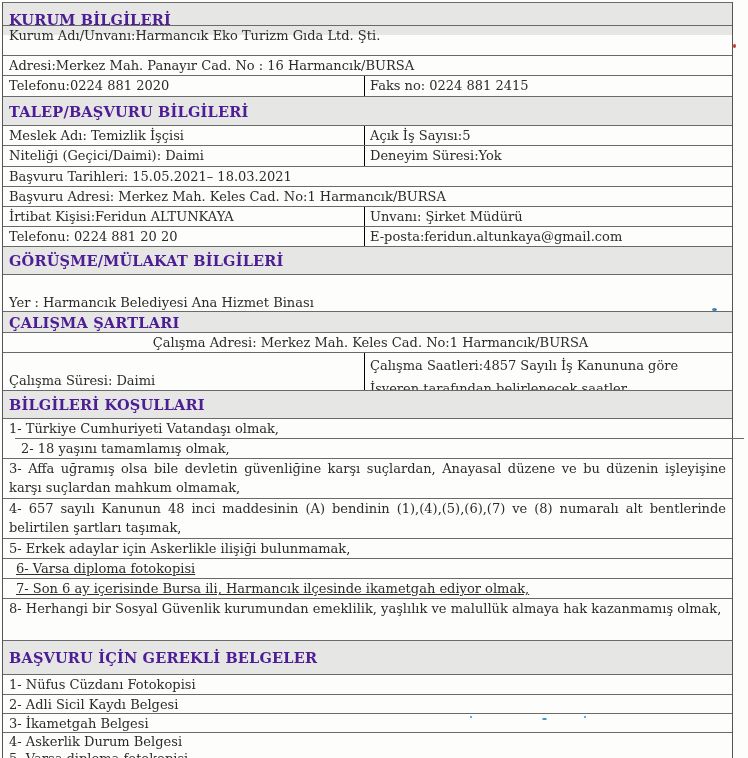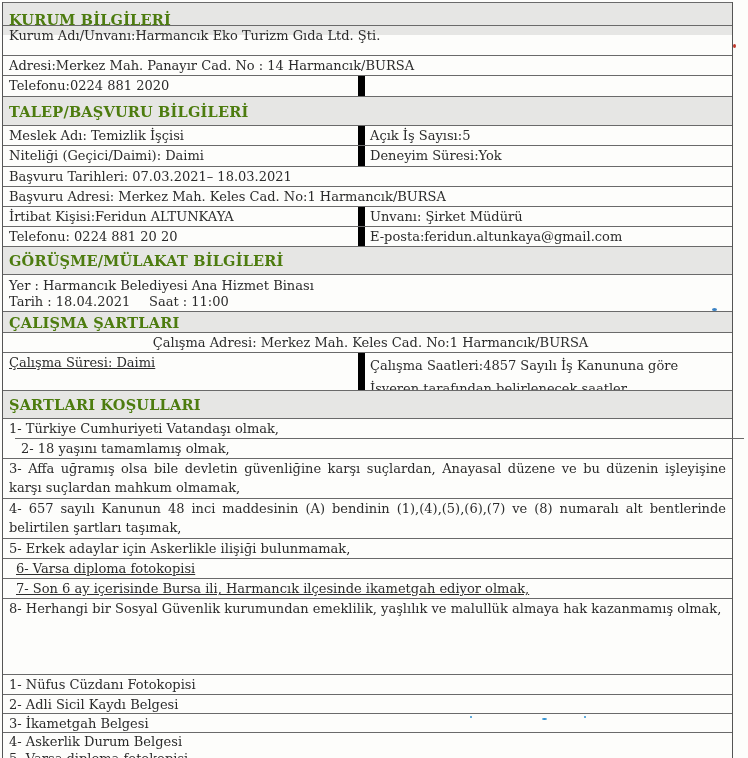--- a/index.html
+++ b/index.html
@@ -14,104 +14,105 @@
     border-left:1px solid #555; border-right:1px solid #555;
   }
   .row {
     position:absolute; left:0; width:729px; box-sizing:border-box;
     border-top:1px solid #6a6a6a;
   }
   .hdr {
     background:#e6e6e4;
     font-weight:bold; font-size:14.5px; letter-spacing:0.2px;
     padding-left:6px; display:flex; align-items:center;
-    color:#4d7c0f;
+    color:#4c1d95;
   }
   .cell {
     font-size:13px; padding-left:6px; line-height:19px; box-sizing:border-box;
     white-space:nowrap; overflow:hidden;
   }
   .split { display:flex; }
-  .split .l { width:362px; border-right:7px solid #000000; box-sizing:border-box; }
+  .split .l { width:362px; border-right:1px solid #000000; box-sizing:border-box; }
   .split .r { flex:1; }
   .split .cell.r { padding-left:5px; }
   .wrap { white-space:normal; text-align:justify; padding-right:6px; line-height:19px; }
-  .mid { display:flex; align-items:flex-start;text-decoration:underline; }
+  .mid { display:flex; align-items:flex-end; }
   .ind { padding-left:13px;text-decoration:underline; }
   .speck { position:absolute; border-radius:50%; }
 </style>
 </head>
 <body>
 
 <div class="table">
 
   <div class="row hdr" style="top:0;height:33px;">
     <span>KURUM BİLGİLERİ</span>
   </div>
   <div class="row cell" style="top:23px;height:20px;">
     <span>Kurum Adı/Unvanı:Harmancık Eko Turizm Gıda Ltd. Şti.</span>
   </div>
   <div class="row cell" style="top:53px;height:20px;">
-    <span>Adresi:Merkez Mah. Panayır Cad. No : 14 Harmancık/BURSA</span>
+    <span>Adresi:Merkez Mah. Panayır Cad. No : 16 Harmancık/BURSA</span>
   </div>
   <div class="row split" style="top:73px;height:21px;">
     <div class="cell l">Telefonu:0224 881 2020</div>
+    <div class="cell r">Faks no: 0224 881 2415</div>
   </div>
 
   <div class="row hdr" style="top:94px;height:29px;">
     <span>TALEP/BAŞVURU BİLGİLERİ</span>
   </div>
   <div class="row split" style="top:123px;height:20px;">
     <div class="cell l">Meslek Adı: Temizlik İşçisi</div>
     <div class="cell r">Açık İş Sayısı:5</div>
   </div>
   <div class="row split" style="top:143px;height:21px;">
     <div class="cell l">Niteliği (Geçici/Daimi): Daimi</div>
     <div class="cell r">Deneyim Süresi:Yok</div>
   </div>
   <div class="row cell" style="top:164px;height:20px;">
-    <span>Başvuru Tarihleri: 07.03.2021– 18.03.2021</span>
+    <span>Başvuru Tarihleri: 15.05.2021– 18.03.2021</span>
   </div>
   <div class="row cell" style="top:184px;height:20px;">
     <span>Başvuru Adresi: Merkez Mah. Keles Cad. No:1 Harmancık/BURSA</span>
   </div>
   <div class="row split" style="top:204px;height:20px;">
     <div class="cell l">İrtibat Kişisi:Feridun ALTUNKAYA</div>
     <div class="cell r">Unvanı: Şirket Müdürü</div>
   </div>
   <div class="row split" style="top:224px;height:20px;">
     <div class="cell l">Telefonu: 0224 881 20 20</div>
     <div class="cell r">E-posta:feridun.altunkaya@gmail.com</div>
   </div>
 
   <div class="row hdr" style="top:244px;height:28px;">
     <span>GÖRÜŞME/MÜLAKAT BİLGİLERİ</span>
   </div>
-  <div class="row cell" style="top:272px;height:37px;line-height:16px;padding-top:3px;">
+  <div class="row cell" style="top:272px;height:37px;line-height:16px;padding-top:20px;">
     <div>Yer : Harmancık Belediyesi Ana Hizmet Binası</div>
     <div>
       <span style="display:inline-block;width:140px;">Tarih : 18.04.2021</span><span>Saat : 11:00</span>
     </div>
   </div>
 
   <div class="row hdr" style="top:309px;height:21px;">
     <span>ÇALIŞMA ŞARTLARI</span>
   </div>
   <div class="row cell" style="top:330px;height:20px;text-align:center;">
     <span>Çalışma Adresi:  Merkez Mah. Keles Cad. No:1 Harmancık/BURSA</span>
   </div>
   <div class="row split" style="top:350px;height:38px;">
     <div class="cell l mid">
         <span>Çalışma Süresi: Daimi</span>
       </div>
     <div class="cell r wrap" style="line-height:23px;padding-top:1px;text-align:left;padding-right:40px;">Çalışma Saatleri:4857 Sayılı İş Kanununa göre İşveren tarafından belirlenecek saatler</div>
   </div>
 
   <div class="row hdr" style="top:388px;height:28px;">
-    <span>ŞARTLARI KOŞULLARI</span>
+    <span>BİLGİLERİ KOŞULLARI</span>
   </div>
   <div class="row cell" style="top:416px;height:20px;">
     <span>1- Türkiye Cumhuriyeti Vatandaşı olmak,</span>
   </div>
   <div class="row cell" style="top:436px;height:20px;margin-left:12px;">
     <span>2- 18 yaşını tamamlamış olmak,</span>
   </div>
   <div class="row cell wrap" style="top:456px;height:40px;">
     <span>3- Affa uğramış olsa bile devletin güvenliğine karşı suçlardan, Anayasal düzene ve bu düzenin işleyişine karşı suçlardan mahkum olmamak,</span>
   </div>
@@ -124,20 +125,23 @@
   <div class="row cell ind" style="top:556px;height:20px;">
     <span>6- Varsa diploma fotokopisi</span>
   </div>
   <div class="row cell ind" style="top:576px;height:20px;">
     <span>7- Son 6 ay içerisinde Bursa ili, Harmancık ilçesinde ikametgah ediyor olmak,</span>
   </div>
   <div class="row cell" style="top:596px;height:42px;">
     <span>8- Herhangi bir Sosyal Güvenlik kurumundan emeklilik, yaşlılık ve malullük almaya hak kazanmamış olmak,</span>
   </div>
 
+  <div class="row hdr" style="top:638px;height:34px;">
+    <span>BAŞVURU İÇİN GEREKLİ BELGELER</span>
+  </div>
   <div class="row cell" style="top:672px;height:20px;">
     <span>1- Nüfus Cüzdanı Fotokopisi</span>
   </div>
   <div class="row cell" style="top:692px;height:19px;">
     <span>2- Adli Sicil Kaydı  Belgesi</span>
   </div>
   <div class="row cell" style="top:711px;height:19px;">
     <span>3- İkametgah Belgesi</span>
   </div>
   <div class="row cell" style="top:730px;height:40px;line-height:17px;">

